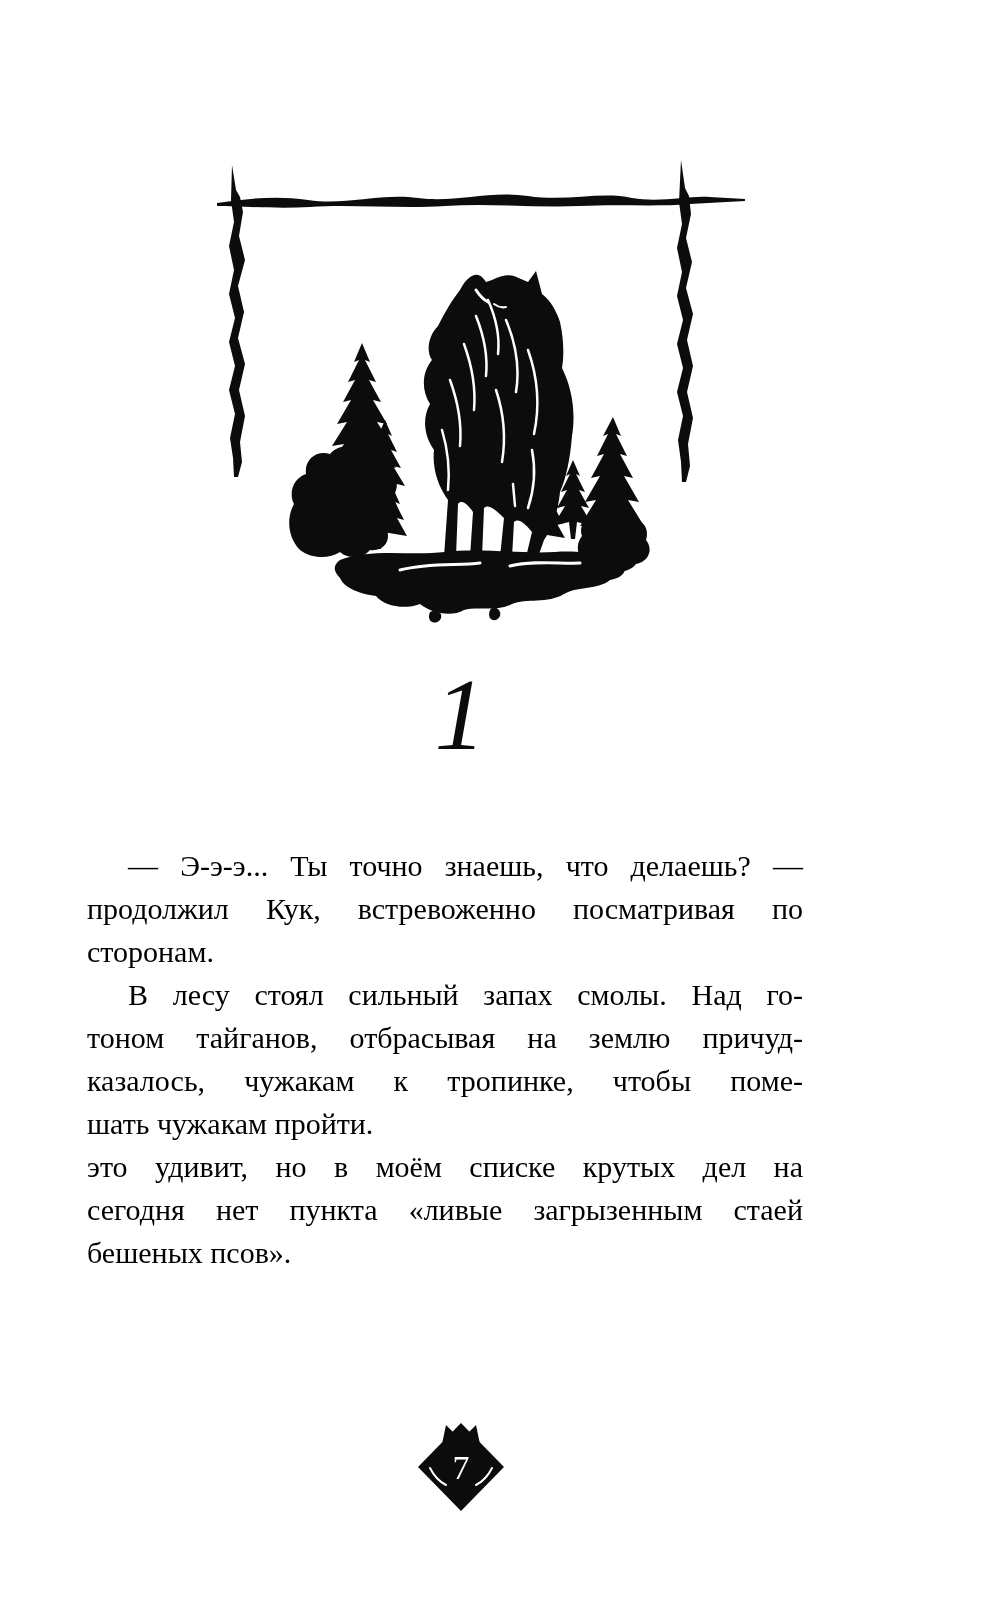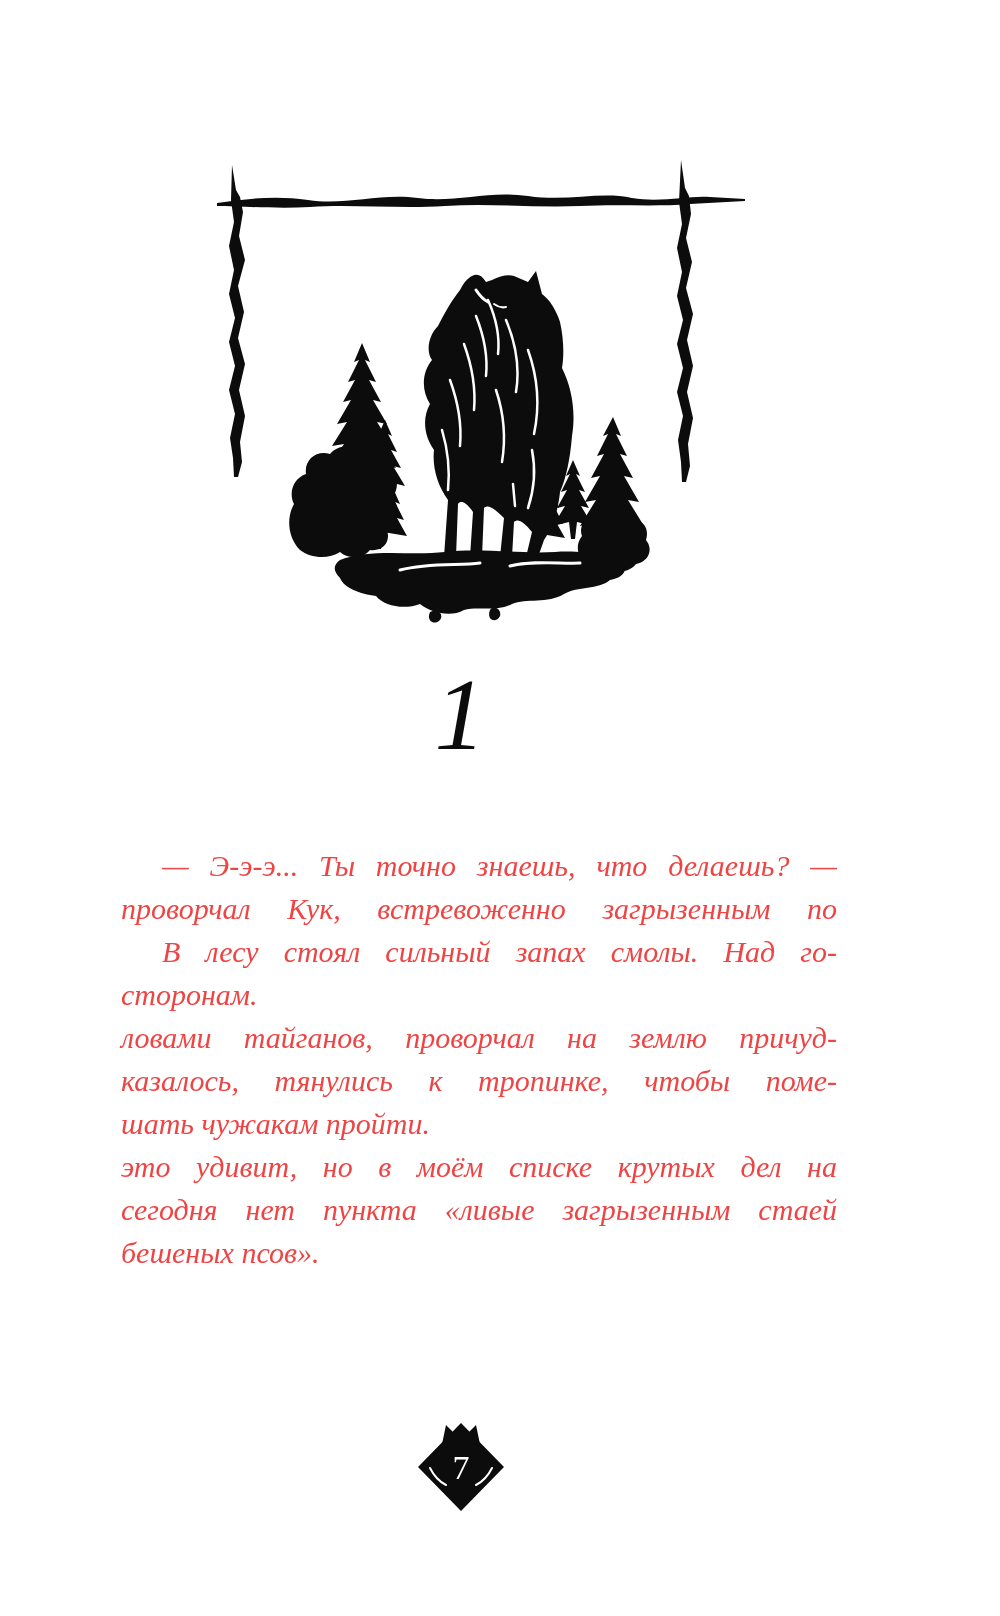--- a/index.html
+++ b/index.html
@@ -18,25 +18,24 @@
   .wolf-svg{position:absolute;left:280px;top:260px;width:380px;height:365px;}
   .chapter-number{
     position:absolute;left:0;top:664px;width:920px;
     text-align:center;
     font-style:italic;
     font-size:102px;
     line-height:1;
     color:#0c0c0c;
   }
   .body-text{
-    position:absolute;left:121px;top:844px;width:716px;
+    position:absolute;left:87px;top:844px;width:716px;
     font-size:30px;
     line-height:43px;
-    color:#ef4444;
-    font-style:italic;
+    color:#000000;
   }
   .line{text-justify:inter-word;}
   .line.just{text-align:justify;text-align-last:justify;}
   .line.indent{padding-left:41px;}
   .ornament-svg{position:absolute;left:415px;top:1418px;width:92px;height:94px;}
 </style>
 </head>
 <body style="background: rgb(255, 255, 255);">
 
 <div class="page" style="color: rgb(12, 12, 12);">
@@ -138,25 +137,25 @@
       <path d="M196,30 C200,36 204,40 208,42" stroke-width="3"></path>
       <path d="M120,310 C150,302 180,306 200,303" stroke-width="3"></path>
       <path d="M230,306 C255,300 280,304 300,303" stroke-width="3"></path>
     </g>
   </svg>
 
   <div class="chapter-number">1</div>
 
   <div class="body-text">
       <div class="line just indent">— Э-э-э... Ты точно знаешь, что делаешь? —</div>
-      <div class="line just">проворчал Кук, встревоженно загрызенным по</div>
+      <div class="line just">продолжил Кук, встревоженно посматривая по</div>
+      <div class="line">сторонам.</div>
       <div class="line just indent">В лесу стоял сильный запах смолы. Над го-</div>
-      <div class="line">сторонам.</div>
-      <div class="line just">ловами тайганов, проворчал на землю причуд-</div>
-      <div class="line just">казалось, тянулись к тропинке, чтобы поме-</div>
+      <div class="line just">тоном тайганов, отбрасывая на землю причуд-</div>
+      <div class="line just">казалось, чужакам к тропинке, чтобы поме-</div>
       <div class="line">шать чужакам пройти.</div>
       <div class="line just">это удивит, но в моём списке крутых дел на</div>
       <div class="line just">сегодня нет пункта «ливые загрызенным стаей</div>
       <div class="line">бешеных псов».</div>
     </div>
 
   <svg class="ornament-svg" viewBox="0 0 92 94" xmlns="http://www.w3.org/2000/svg">
     <path fill="#0c0c0c" d="M46,5 L89,49 L46,93 L3,49 Z"></path>
     <path fill="#0c0c0c" d="M46,22 L31,7 L26,31 C18,37 14,45 16,53 C24,63 34,68 46,68
          C58,68 68,63 76,53 C78,45 74,37 66,31 L61,7 Z"></path>

